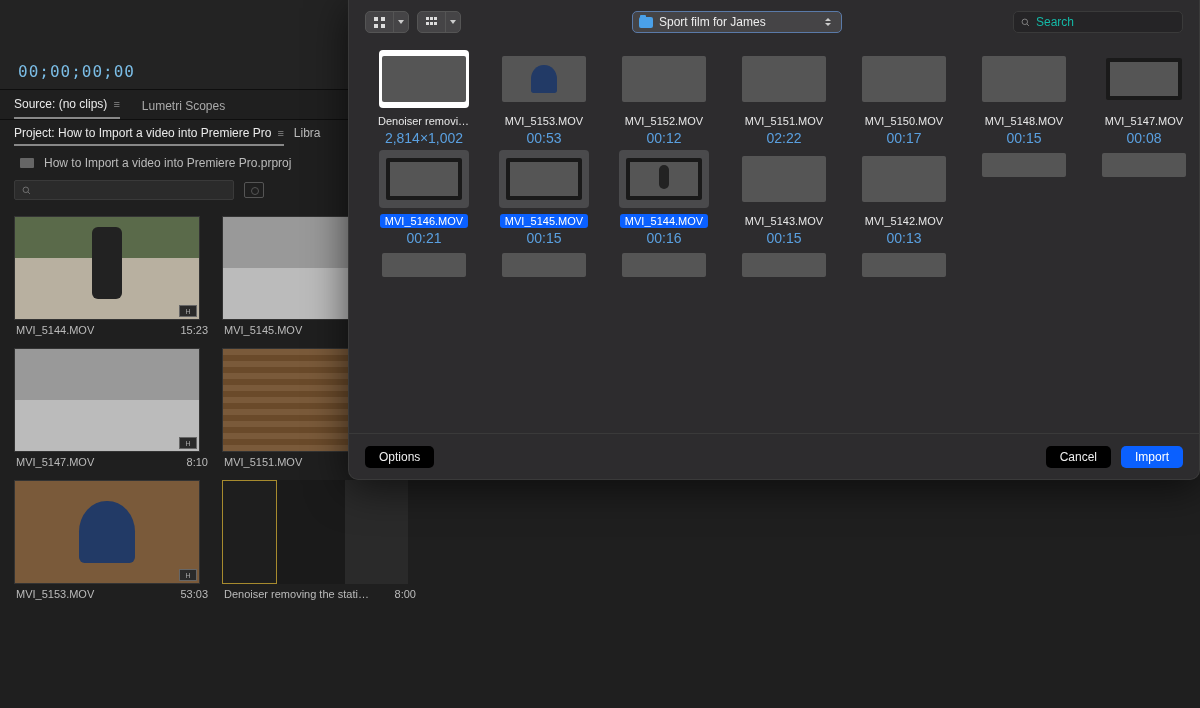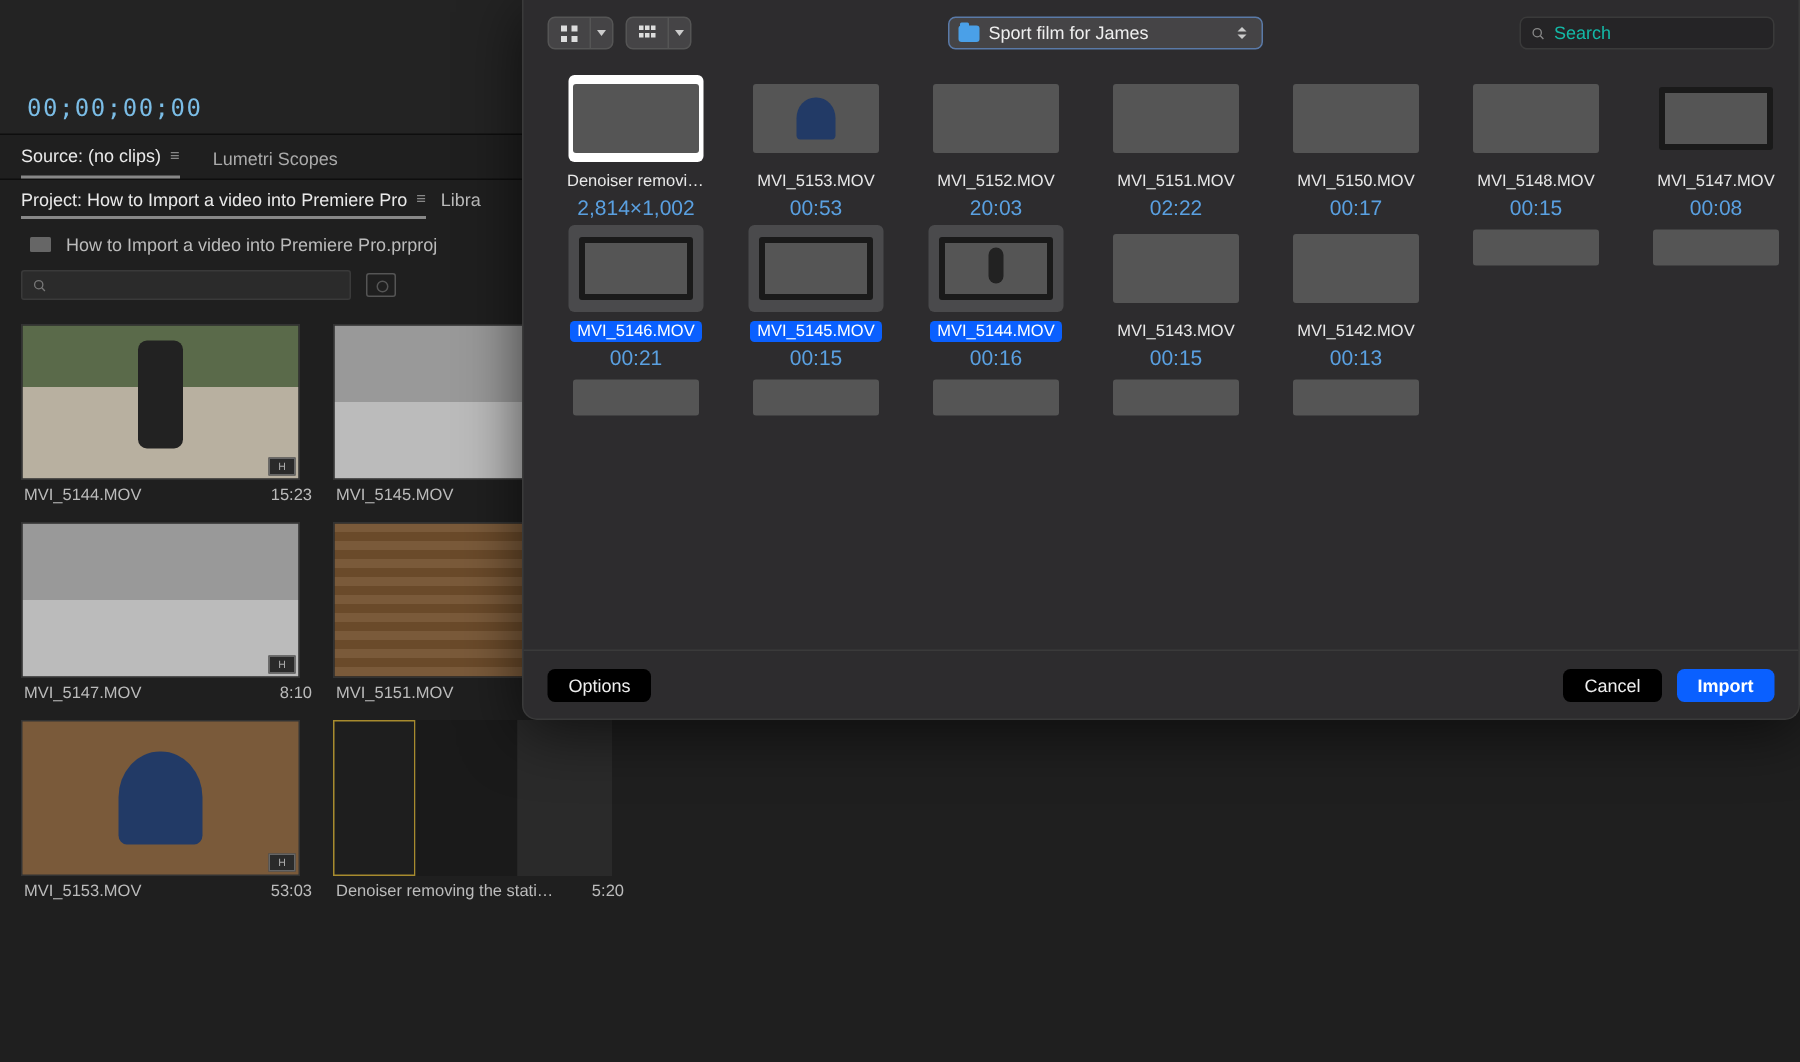--- a/index.html
+++ b/index.html
@@ -74,21 +74,21 @@
 .file-thumb-wrap.selected-ring{background:#4a4a4c;}
 .file-thumb-wrap.ring-white{background:#fff; padding:3px;}
 .file-thumb { width: 84px; height: 46px; background: #555; border-radius: 2px; }
 .file-thumb.dark-border{border:4px solid #1a1a1a;width:76px;height:42px;}
 .file-name { font-size: 11px; color: #e8e8e8; margin-top: 6px; padding: 1px 5px; border-radius: 3px; max-width:102px; overflow:hidden; text-overflow:ellipsis; white-space:nowrap; text-align:center;}
 .file-name.selected { background: #0a60ff; color: #fff; }
 .file-sub { font-size: 14px; color: #5aa0e0; margin-top: 2px; }
 
 .dlg-footer { height: 46px; display: flex; align-items: center; padding: 0 16px; gap: 10px; border-top: 1px solid #3a3a3a; }
 .dlg-btn { height: 22px; padding: 0 14px; border-radius: 5px; background: #000000; color: #eee; font-size: 12px; display: flex; align-items: center; border:none; cursor:pointer;}
-.dlg-btn.primary { background: #0a60ff; color: #fff; font-weight: bold; }
+.dlg-btn.primary { background: #0a60ff; color: #fff; }
 .footer-spacer { flex: 1; }
 
 svg { display:block; }
 </style>
 </head>
 <body>
 
 <div class="premiere">
 
   <div class="top-strip">
@@ -205,21 +205,21 @@
           </div>
         </div>
         <div class="bin-clip">
           <div class="seq-thumb">
             <div class="p1"></div>
             <div class="p2"></div>
             <div class="p3"></div>
           </div>
           <div class="bin-meta">
             <span>Denoiser removing the stati…</span>
-            <span>5:20</span>
+            <span>8:00</span>
           </div>
         </div>
       </div>
   </div>
 </div>
 
 <div class="dialog">
   <div class="dlg-toolbar">
     <div class="seg-group">
       <div class="seg-btn icon-grid">
@@ -290,21 +290,21 @@
             <div class="file-thumb th-portrait"></div>
           </div>
           <div class="file-name">MVI_5153.MOV</div>
           <div class="file-sub">00:53</div>
         </div>
         <div class="file-item">
           <div class="file-thumb-wrap">
             <div class="file-thumb th-ground"></div>
           </div>
           <div class="file-name">MVI_5152.MOV</div>
-          <div class="file-sub">20:03</div>
+          <div class="file-sub">00:12</div>
         </div>
         <div class="file-item">
           <div class="file-thumb-wrap">
             <div class="file-thumb th-roof"></div>
           </div>
           <div class="file-name">MVI_5151.MOV</div>
           <div class="file-sub">02:22</div>
         </div>
         <div class="file-item">
           <div class="file-thumb-wrap">

